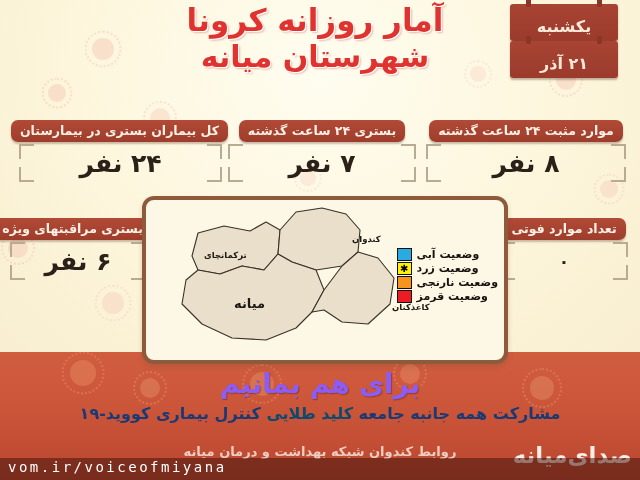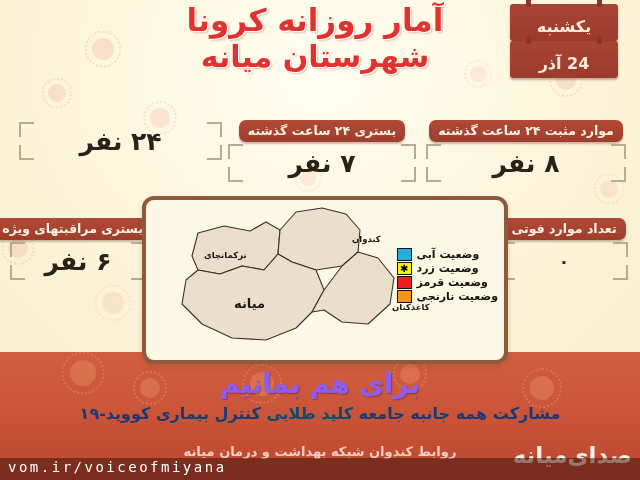--- a/index.html
+++ b/index.html
@@ -331,21 +331,21 @@
 
   <div class="date-stack">
     <div class="date-badge">
       <span class="pin l"></span>
       <span class="pin r"></span>
       <span>یکشنبه</span>
     </div>
     <div class="date-badge">
       <span class="pin l"></span>
       <span class="pin r"></span>
-      <span>24 آذر</span>
+      <span>۲۱ آذر</span>
     </div>
   </div>
 
   <div class="stat" id="stat-positive">
     <div class="stat-label">موارد مثبت ۲۴ ساعت گذشته</div>
     <div class="stat-value-box">
       <span class="bracket tl"></span>
       <span class="bracket tr"></span>
       <span class="bracket bl"></span>
       <span class="bracket br"></span>
@@ -358,20 +358,21 @@
     <div class="stat-value-box">
       <span class="bracket tl"></span>
       <span class="bracket tr"></span>
       <span class="bracket bl"></span>
       <span class="bracket br"></span>
       <span class="stat-value">۷ نفر</span>
     </div>
   </div>
 
   <div class="stat" id="stat-total">
+    <div class="stat-label">کل بیماران بستری در بیمارستان</div>
     <div class="stat-value-box">
       <span class="bracket tl"></span>
       <span class="bracket tr"></span>
       <span class="bracket bl"></span>
       <span class="bracket br"></span>
       <span class="stat-value">۲۴ نفر</span>
     </div>
   </div>
 
   <div class="stat" id="stat-icu">
@@ -416,26 +417,26 @@
         <span class="legend-text">وضعیت آبی</span>
         <span class="swatch" style="background:#29ABE2;"></span>
       </div>
       <div class="legend-row">
         <span class="legend-text">وضعیت زرد</span>
         <span class="swatch" style="background:#FFF200;">
           <span>✱</span>
         </span>
       </div>
       <div class="legend-row">
+        <span class="legend-text">وضعیت نارنجی</span>
+        <span class="swatch" style="background:#F7941E;"></span>
+      </div>
+      <div class="legend-row">
         <span class="legend-text">وضعیت قرمز</span>
         <span class="swatch" style="background:#ED1C24;"></span>
-      </div>
-      <div class="legend-row">
-        <span class="legend-text">وضعیت نارنجی</span>
-        <span class="swatch" style="background:#F7941E;"></span>
       </div>
     </div>
   </div>
 
   <div class="slogan">برای هم بمانیم</div>
 
   <div class="sub-slogan">
     <span>مشارکت همه جانبه جامعه </span><span class="hl">کلید طلایی</span><span> کنترل بیماری کووید-۱۹</span>
   </div>
 

